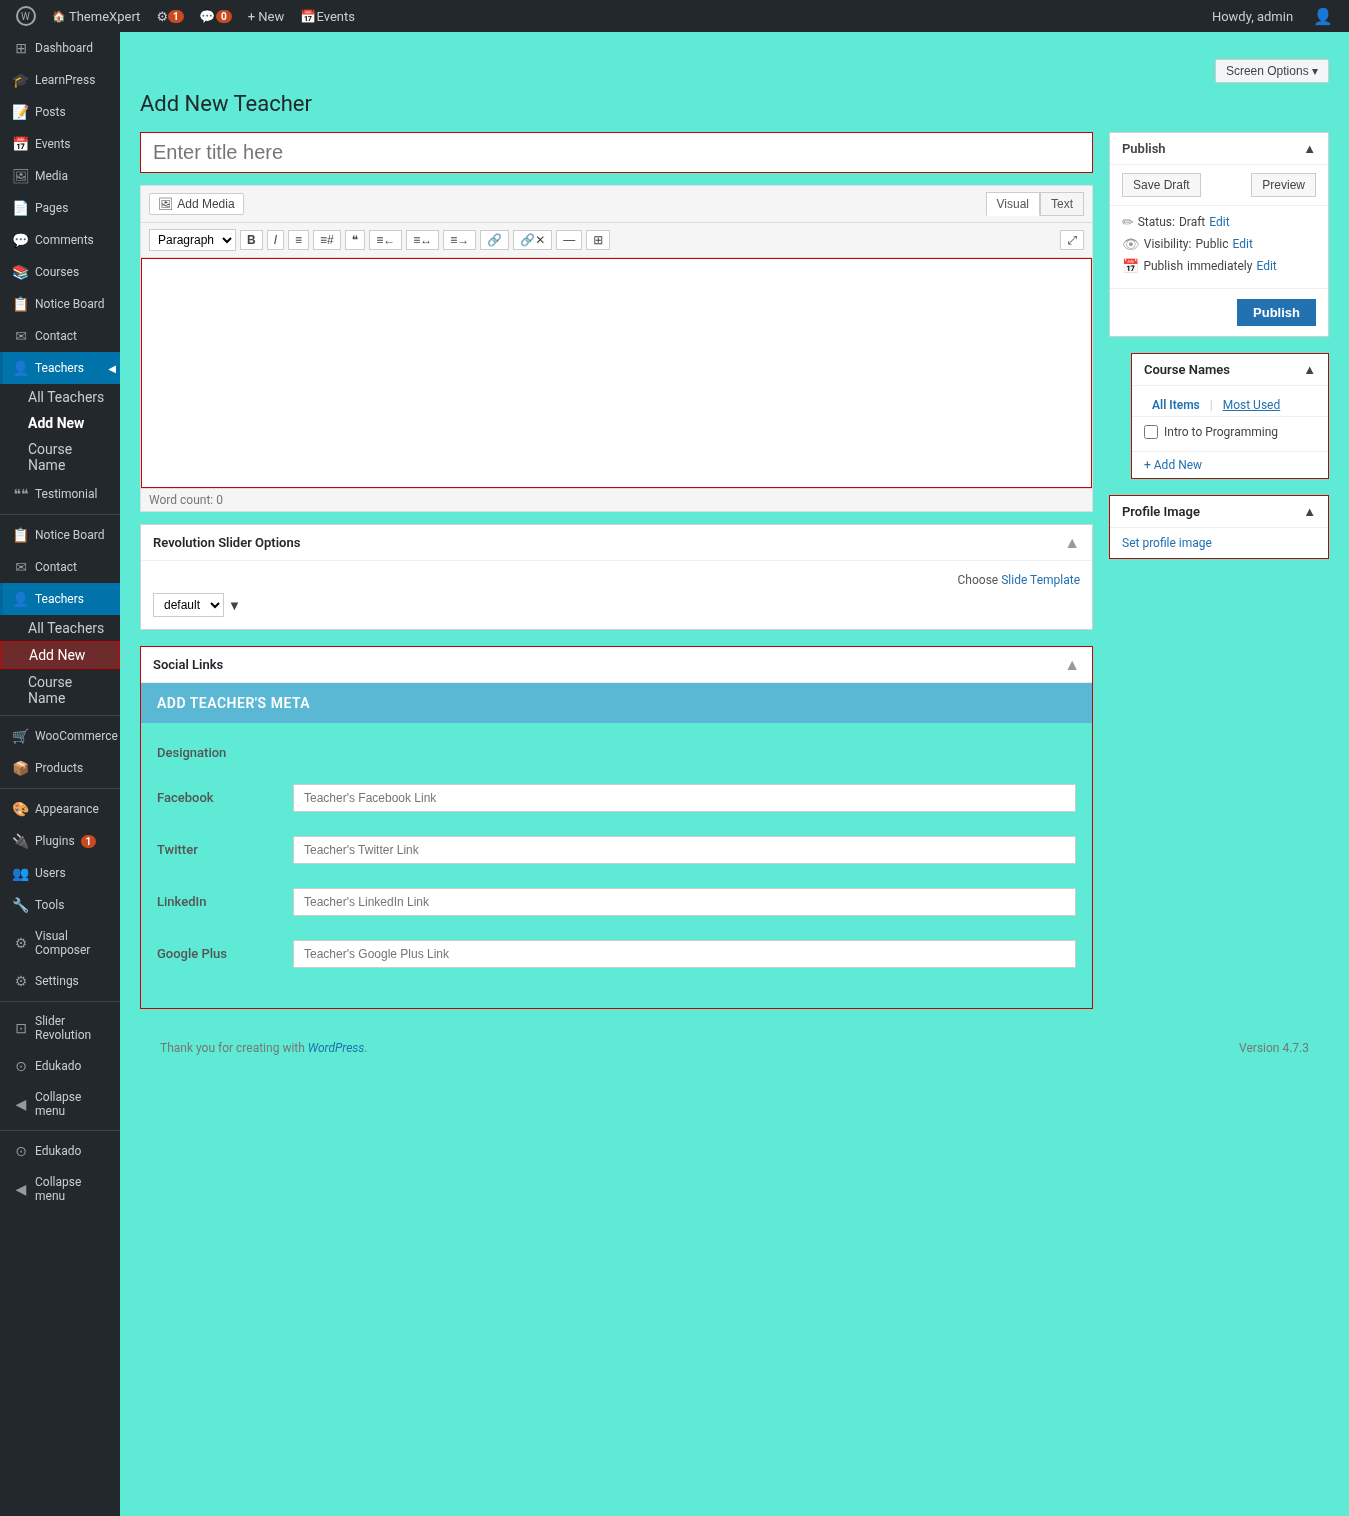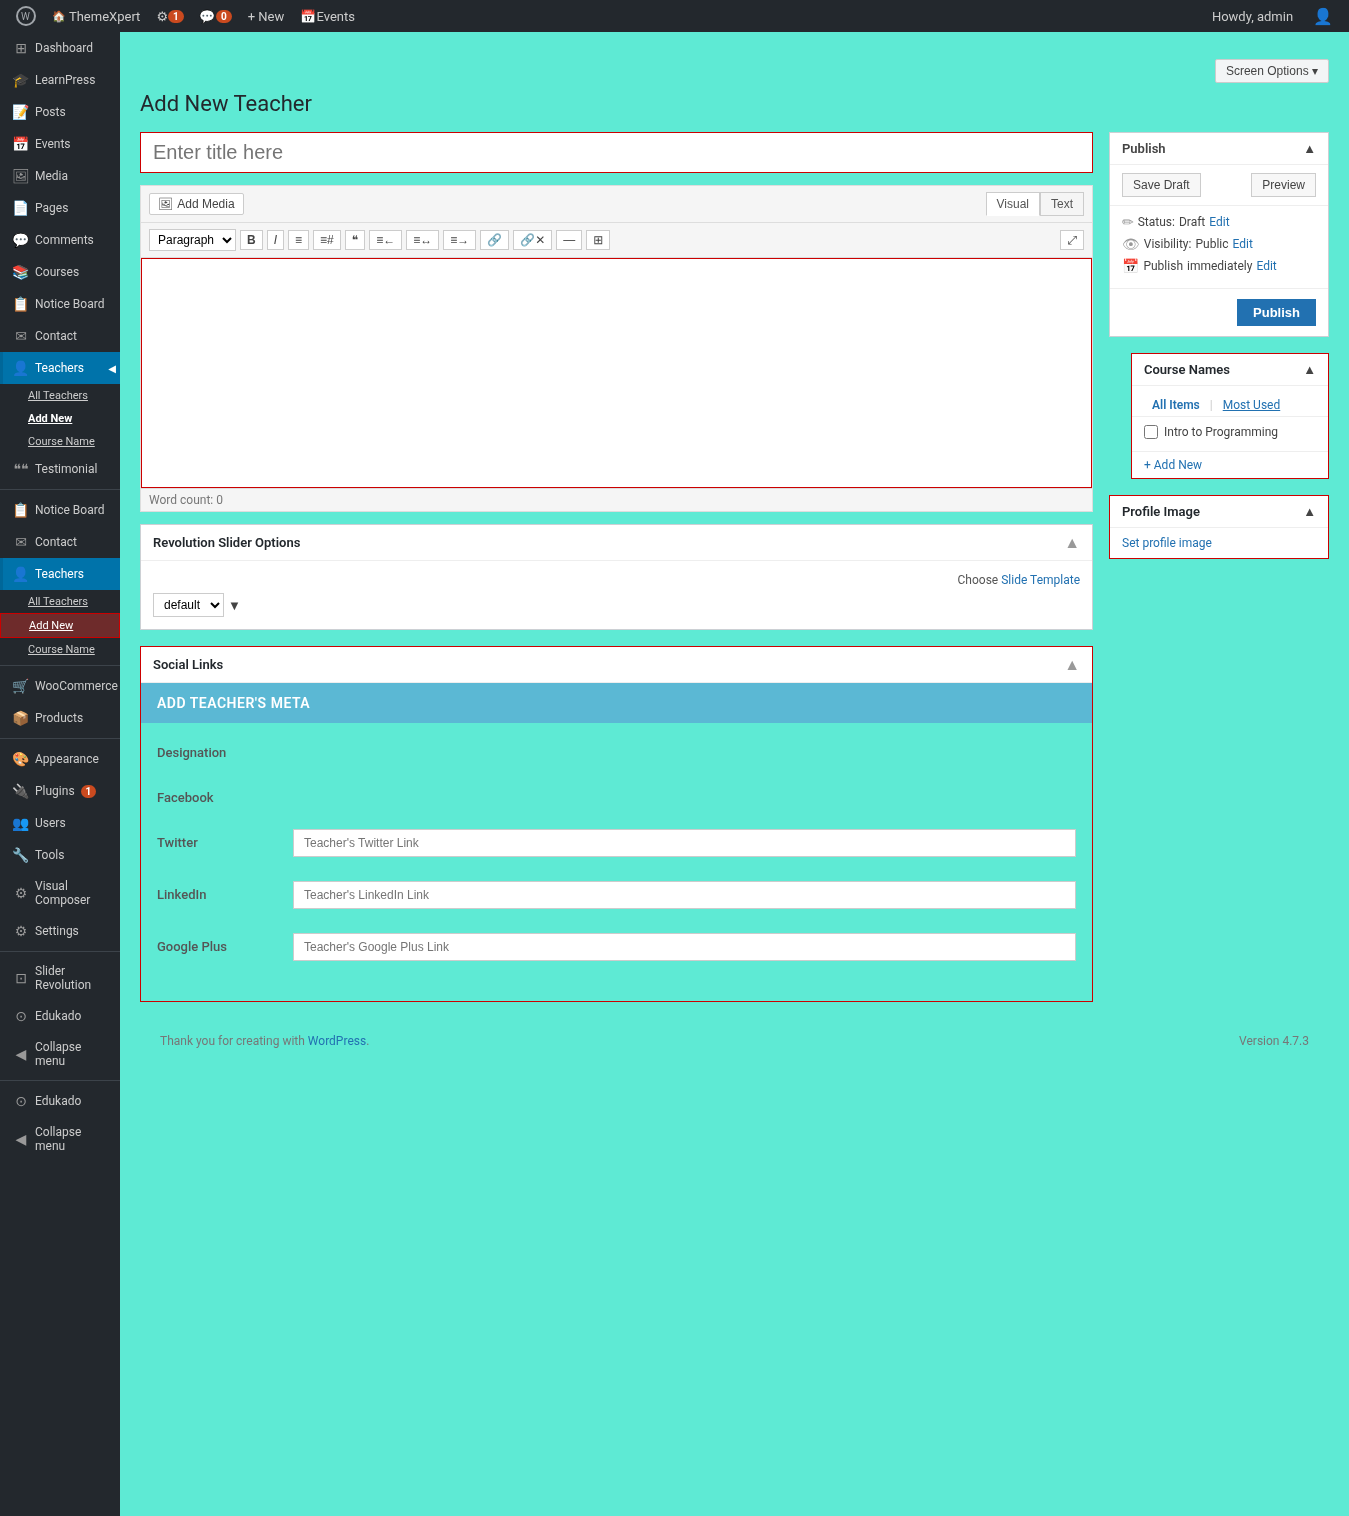--- a/index.html
+++ b/index.html
@@ -41,21 +41,21 @@
       gap: 6px;
       padding: 8px 10px;
       color: #ccc;
       cursor: pointer;
       font-size: 12px;
       border-left: 3px solid transparent;
     }
     .menu-item.highlighted { background: #0073aa; color: #fff; border-left-color: #006799; }
     .menu-icon { width: 16px; height: 16px; display: inline-flex; align-items: center; justify-content: center; font-size: 14px; color: #999; flex-shrink: 0; }
     .menu-item.active .menu-icon, .menu-item.highlighted .menu-icon { color: #fff; }
-    .submenu-item { padding: 5px 10px 5px 28px; color: #ccc; cursor: pointer; font-size: 11px; display: block; text-decoration: underline; }
+    .submenu-item { padding: 5px 10px 5px 28px; color: #ccc; cursor: pointer; font-size: 14px; display: block; }
     .submenu-item.active-sub { color: #fff; font-weight: bold; }
     .submenu-item.add-new-active { background: #6e2b2b; color: #fff; border: 1px solid #c00; }
     .menu-separator { height: 1px; background: #3c434a; margin: 4px 0; }
 
     
     #wpbody {
       flex: 1;
       padding: 27px 20px;
       background: #5eead4;
       overflow-y: auto;
@@ -161,21 +161,21 @@
     .course-label { font-size: 12px; color: #444; }
     .add-new-link { display: block; padding: 6px 12px; color: #2271b1; text-decoration: none; font-size: 12px; border-top: 1px solid #eee; cursor: pointer; }
 
     
     .profile-image-box { background: #fff; border: 1px solid #c00; margin-bottom: 16px; }
     .profile-image-header { display: flex; justify-content: space-between; align-items: center; padding: 8px 12px; border-bottom: 1px solid #eee; }
     .set-profile-link { display: block; padding: 8px 12px; color: #2271b1; text-decoration: none; font-size: 12px; cursor: pointer; }
 
     
     .wp-footer { padding: 16px 20px; color: #777; font-size: 12px; display: flex; justify-content: space-between; }
-    .footer-link { color: #2271b1; text-decoration: none; }
+    .footer-link { color: #2271b1; text-decoration: none; font-style: italic; }
 
     
     .badge { background: #ca4a1f; color: #fff; border-radius: 10px; padding: 1px 5px; font-size: 10px; font-weight: bold; }
   </style>
 </head>
 <body>
 
 <div id="wpadminbar">
   <div class="adminbar-items">
     <div class="adminbar-item">
@@ -420,20 +420,21 @@
           </div>
           <div class="add-teacher-meta-header">
             <span>ADD TEACHER'S META</span>
           </div>
           <div class="meta-form">
             <div class="meta-field">
               <label class="meta-field-label">Designation</label>
             </div>
             <div class="meta-field">
               <label class="meta-field-label">Facebook</label>
+              <input type="text" class="meta-field-input" placeholder="Teacher's Facebook Link" style="">
             </div>
             <div class="meta-field">
               <label class="meta-field-label">Twitter</label>
               <input type="text" class="meta-field-input" placeholder="Teacher's Twitter Link" style="">
             </div>
             <div class="meta-field">
               <label class="meta-field-label">LinkedIn</label>
               <input type="text" class="meta-field-input" placeholder="Teacher's LinkedIn Link" style="">
             </div>
             <div class="meta-field">

